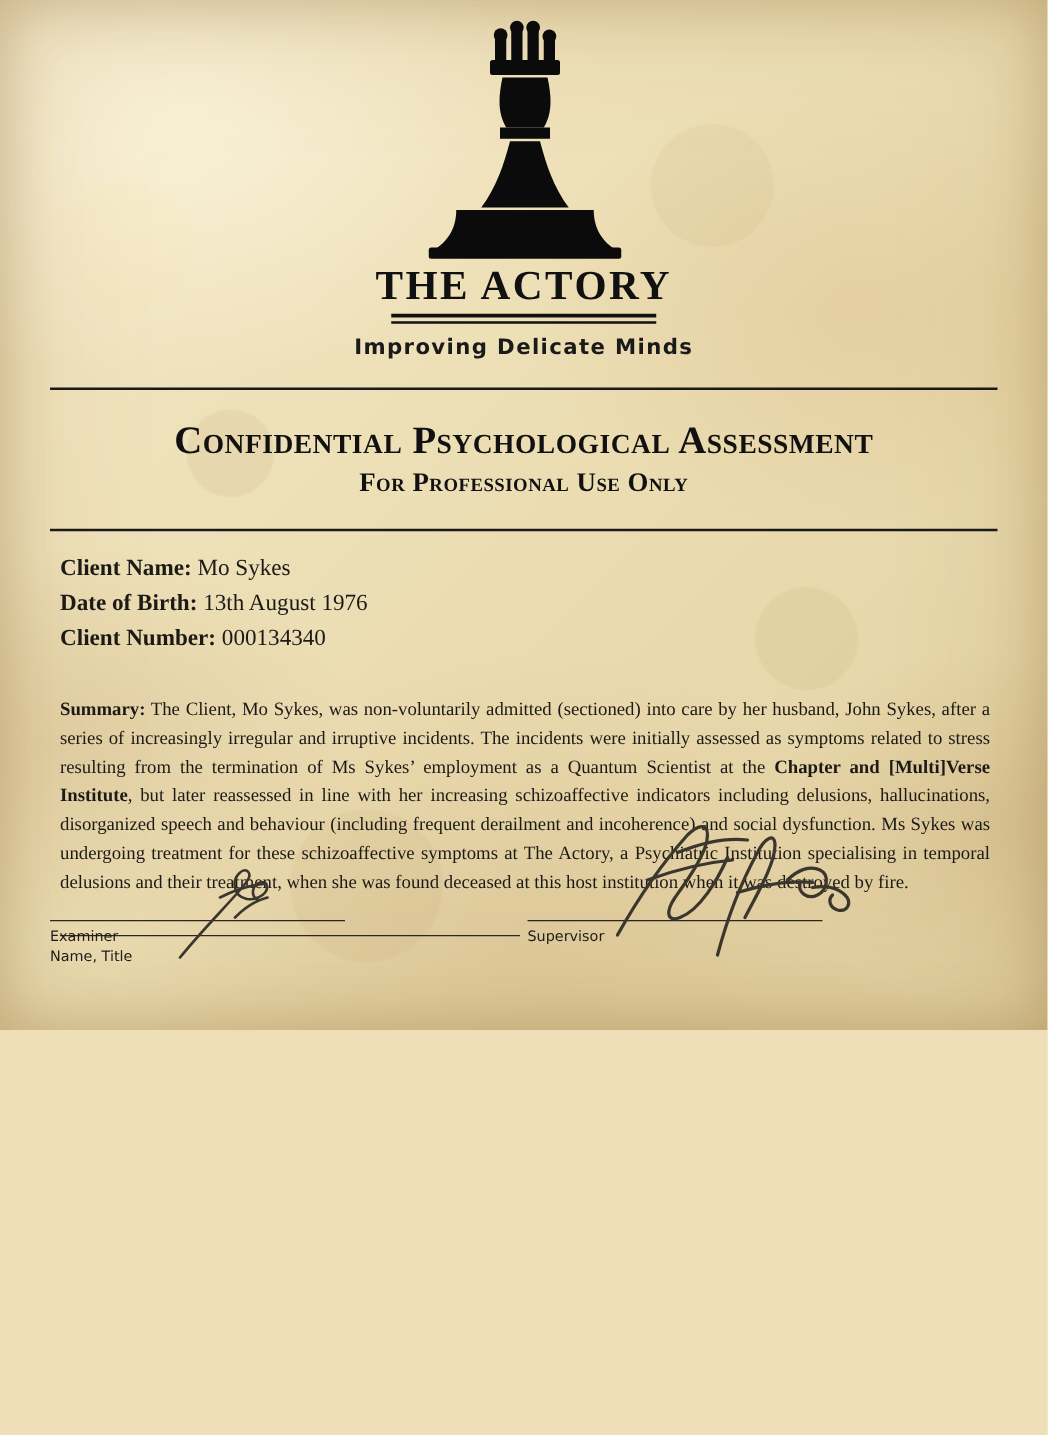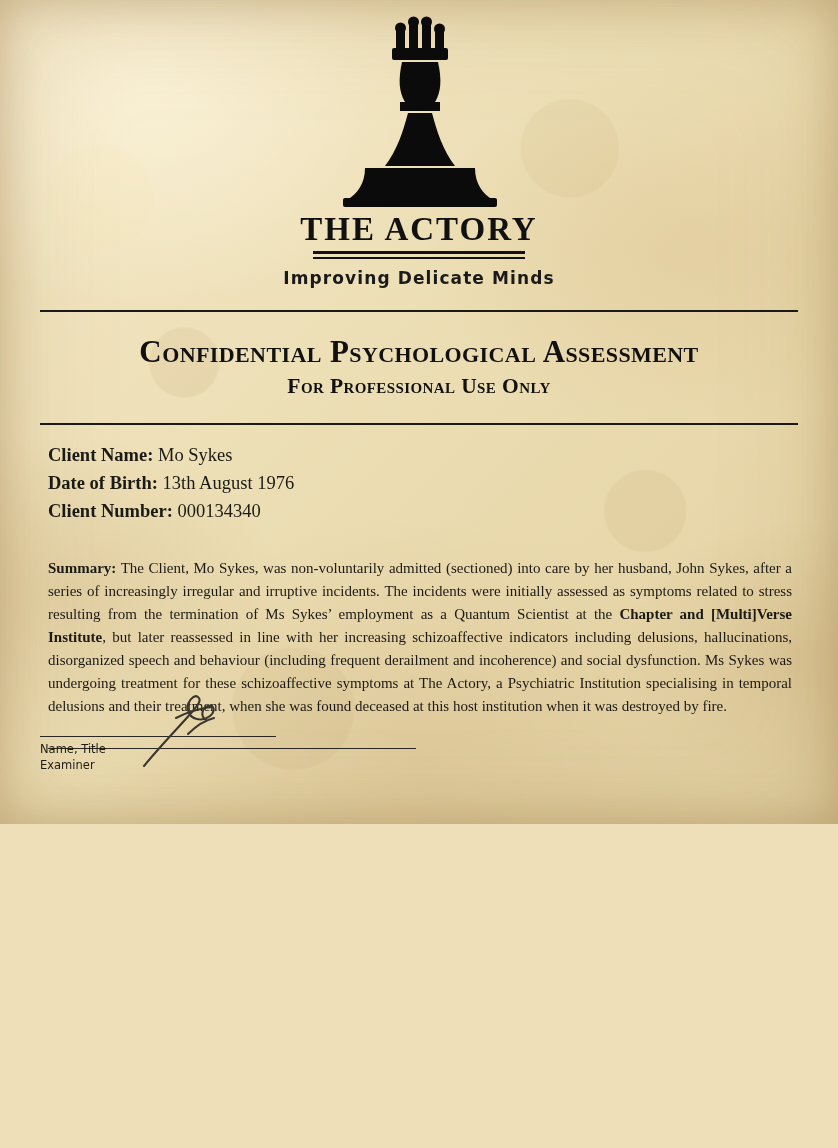--- a/index.html
+++ b/index.html
@@ -264,21 +264,38 @@
     <div class="sign-col left">
       <svg class="scribble left" width="150" height="90" viewBox="0 0 150 90">
         <g fill="none" stroke="#3b372e" stroke-width="2.1" stroke-linecap="round">
           <path d="M8 84 C26 62, 44 44, 56 30 C62 23, 66 18, 62 15 C58 12, 50 20, 52 28 C54 38, 66 40, 74 34 C80 29, 78 22, 72 24 C66 26, 64 34, 70 38"></path>
           <path d="M40 36 C52 30, 64 26, 76 25"></path>
           <path d="M52 52 C60 44, 70 38, 78 36"></path>
         </g>
       </svg>
       <div class="sign-line"></div>
       <div class="sign-caption">
+        <div>Examiner</div>
         <div>Name, Title</div>
-        <div>Examiner</div>
       </div>
     </div>
 
+    <div class="sign-col right">
+      <svg class="scribble right" width="220" height="118" viewBox="0 0 220 118">
+        <g fill="none" stroke="#3b372e" stroke-width="2.6" stroke-linecap="round">
+          <path d="M16 96 C34 64, 54 36, 72 16 C80 8, 88 6, 88 16 C88 30, 72 52, 62 66 C54 78, 56 86, 66 82 C82 76, 96 52, 104 34"></path>
+          <path d="M40 52 C62 44, 86 38, 108 36"></path>
+          <path d="M96 112 C104 82, 116 52, 128 30 C134 18, 142 14, 142 24 C142 40, 126 66, 118 82"></path>
+          <path d="M112 62 C132 56, 154 52, 172 54"></path>
+          <path d="M152 52 C160 44, 170 40, 178 44 C186 48, 184 60, 176 64 C168 68, 160 62, 162 54"></path>
+          <path d="M172 58 C182 56, 192 58, 198 64 C204 70, 200 78, 192 76 C186 74, 184 68, 188 64"></path>
+          <path d="M64 30 C84 22, 104 18, 120 20"></path>
+        </g>
+      </svg>
+      <div class="sign-line"></div>
+      <div class="sign-caption">
+        <div>Supervisor</div>
+      </div>
+    </div>
 
   </div>
 
 </div>
 
 </body></html>

